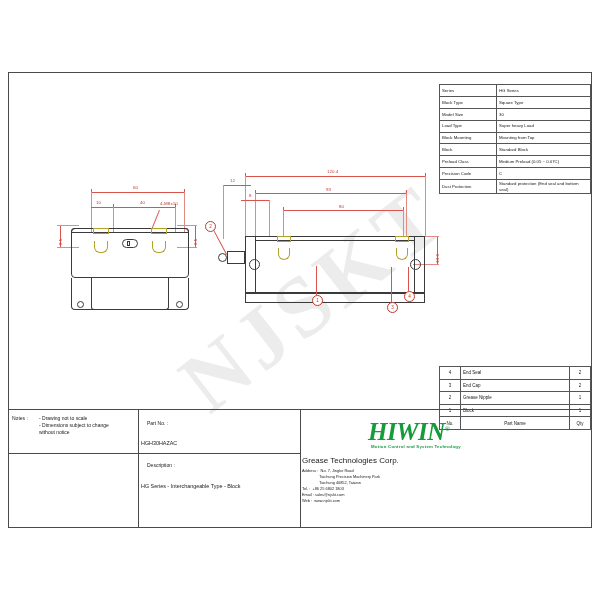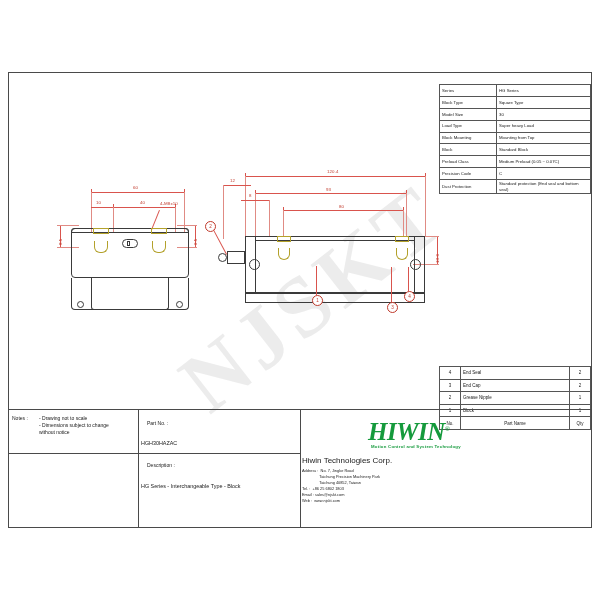--- a/index.html
+++ b/index.html
@@ -256,19 +256,19 @@
 
   <div class="lbl" style="position:absolute;left:138px;top:11px;">Part No. :</div>
   <div class="val" style="position:absolute;left:132px;top:31px;">HGH30HAZAC</div>
 
   <div class="lbl" style="position:absolute;left:138px;top:53px;">Description :</div>
   <div class="val" style="position:absolute;left:132px;top:74px;">HG Series - Interchangeable Type - Block</div>
 </div>
 
 <div id="logo"><span>HIWIN</span><span class="r">®</span></div>
 <div id="tag">Motion Control and System Technology</div>
-<div id="corp">Hiwin Technologies Corp.</div>
+<div id="corp">Grease Technologies Corp.</div>
 <div id="addr">Address :  No. 7, Jingke Road
                 Taichung Precision Machinery Park
                 Taichung 40852, Taiwan
 Tel. :  +86 25 6802 1803
 Email : sales@njskt.com
 Web :  www.njskt.com</div>
 
 </body></html>

